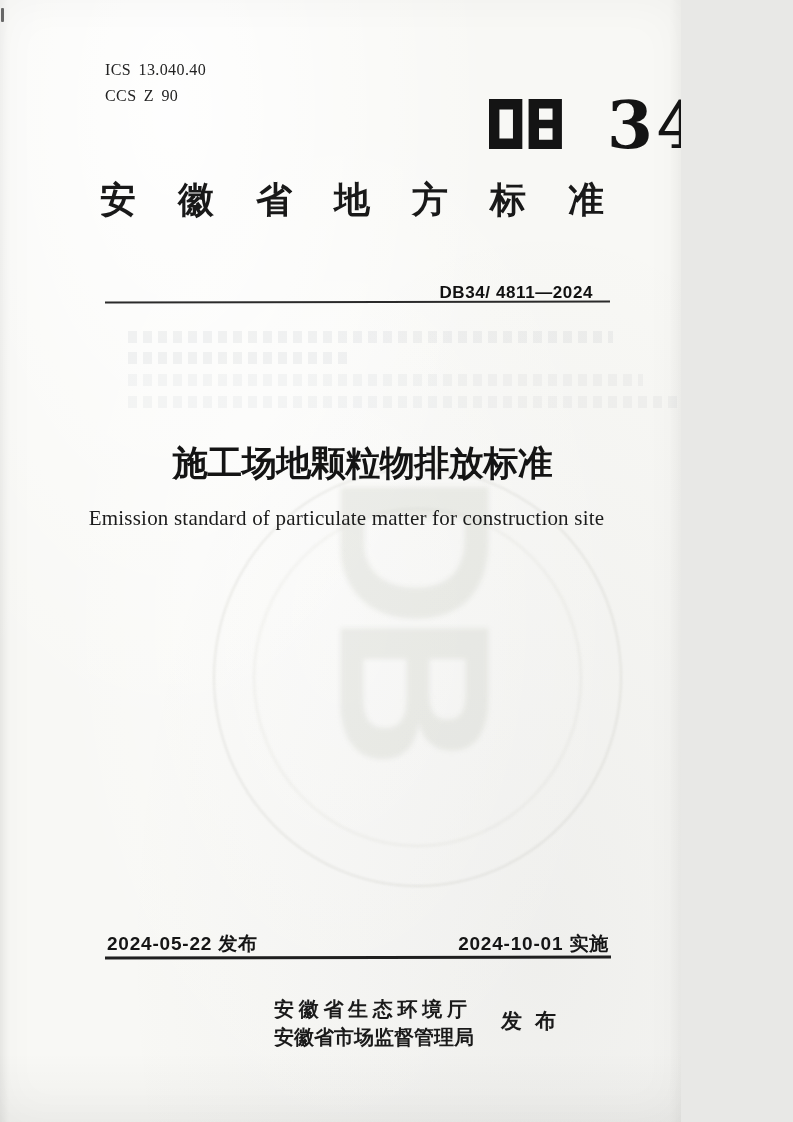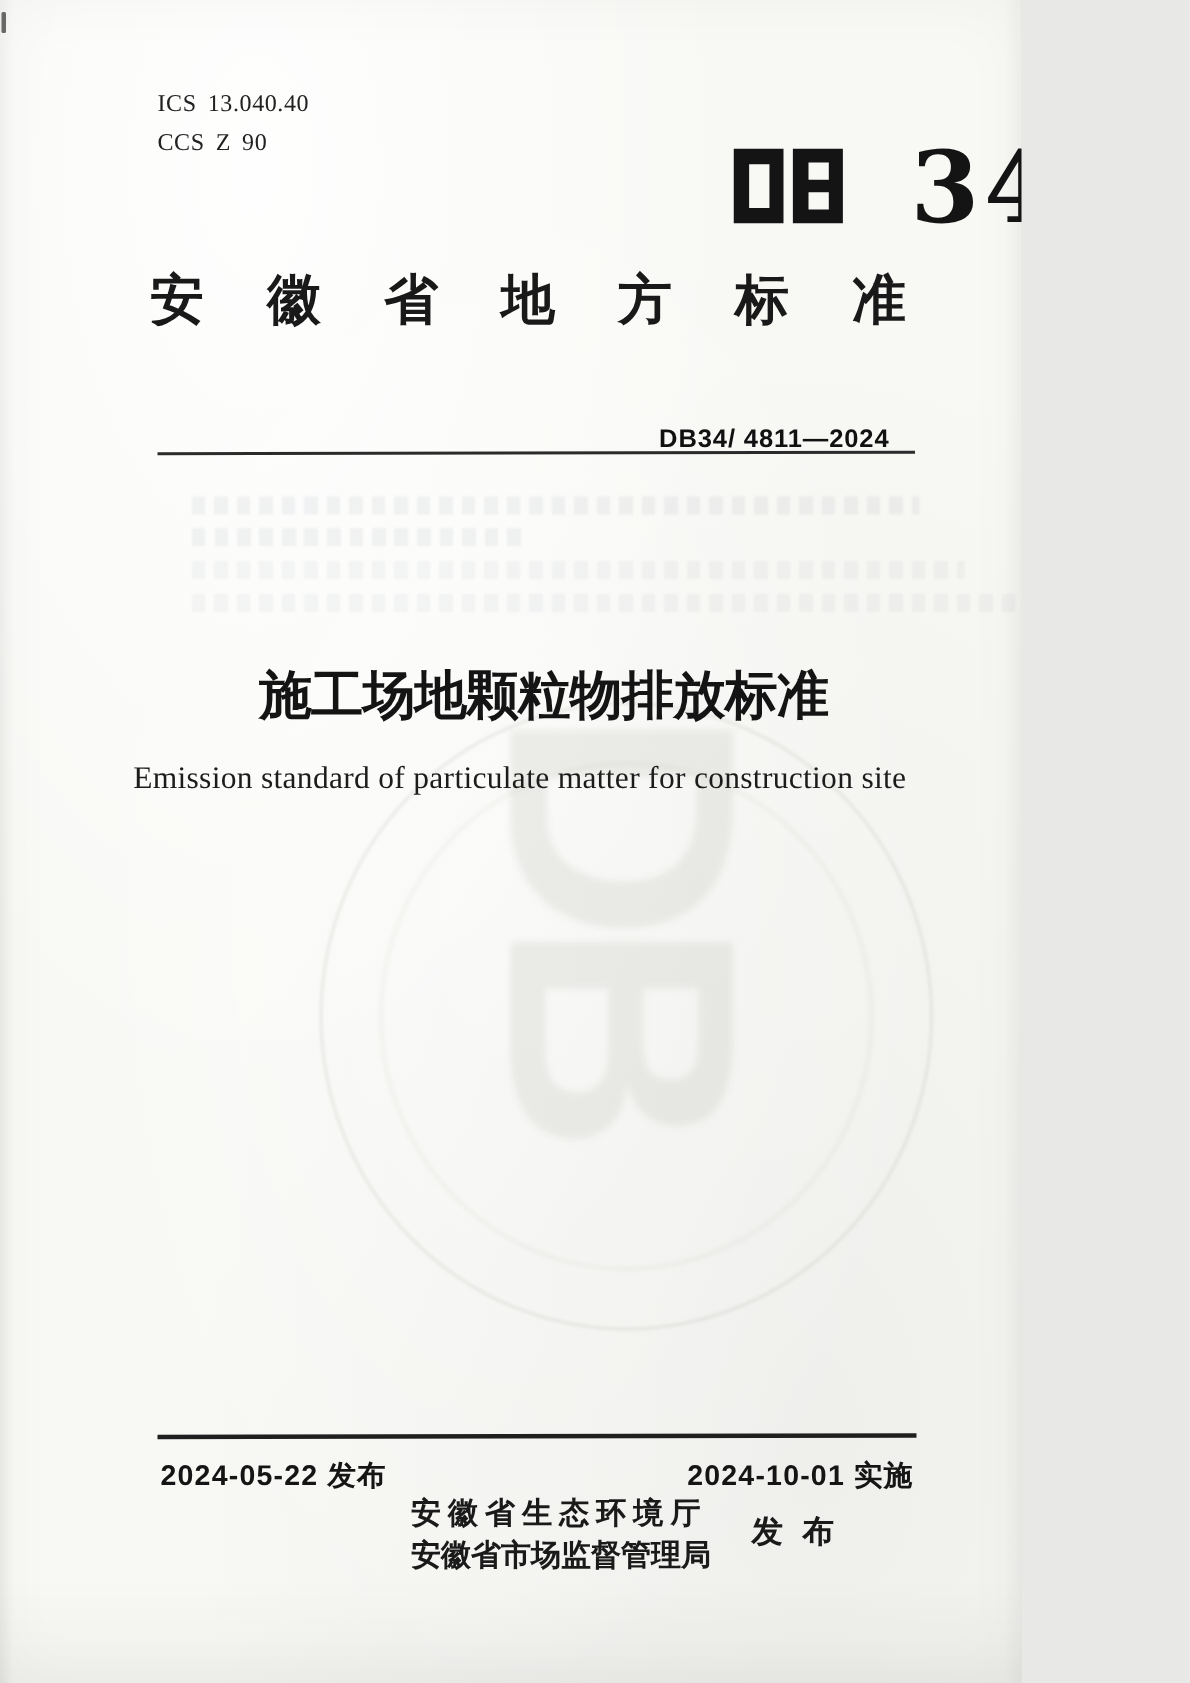--- a/index.html
+++ b/index.html
@@ -48,21 +48,21 @@
     border-radius:50%;filter:blur(1.5px);}
   .wm-db{position:absolute;left:285px;top:520px;width:260px;font-weight:900;font-size:215px;line-height:165px;
     letter-spacing:-14px;color:rgba(183,185,175,.22);transform:rotate(90deg);filter:blur(2.5px);user-select:none;}
 
   .main-title{position:absolute;left:30px;right:-14px;top:440px;text-align:center;
     font-size:35px;font-weight:700;letter-spacing:-.5px;color:#141414;}
   .title-en{position:absolute;left:28px;right:16px;top:506px;text-align:center;
     font-family:"Liberation Serif",serif;font-size:21px;color:#1c1c1c;letter-spacing:.2px;}
 
   .dates-row{position:absolute;left:107px;right:72px;top:931px;display:flex;justify-content:space-between;
-    font-size:19px;font-weight:700;letter-spacing:.8px;color:#151515;margin-top:40px;}
+    font-size:19px;font-weight:700;letter-spacing:.8px;color:#151515;}
 
   .issuers{position:absolute;left:274px;top:995px;width:193px;}
   .issuer-line{display:flex;justify-content:space-between;font-size:20px;font-weight:600;
     line-height:28px;color:#1a1a1a;}
   .publish-label{position:absolute;left:501px;top:1007px;width:55px;display:flex;justify-content:space-between;
     font-size:21px;font-weight:600;color:#1a1a1a;}
 </style>
 </head>
 <body>
 

